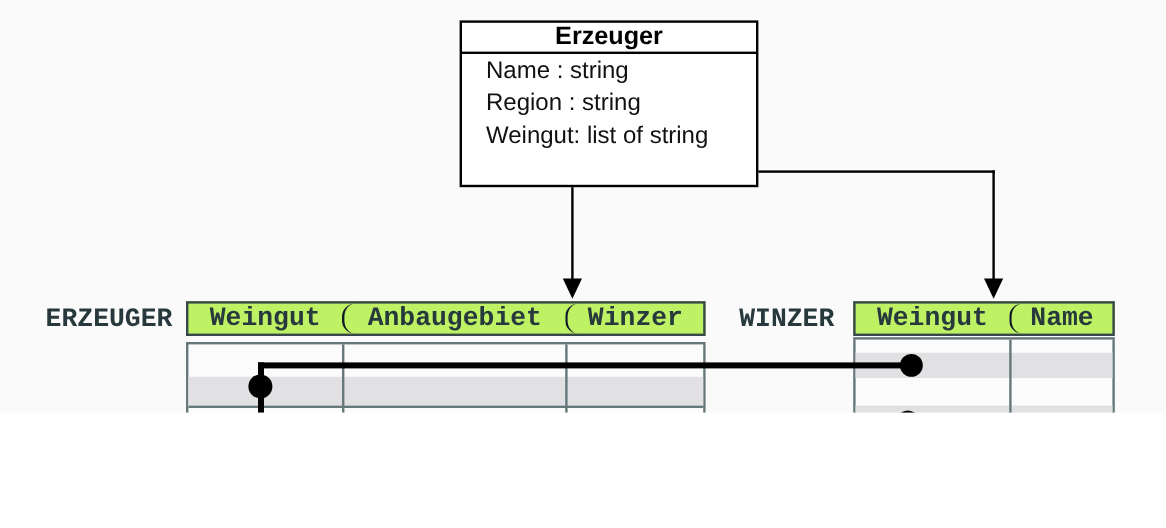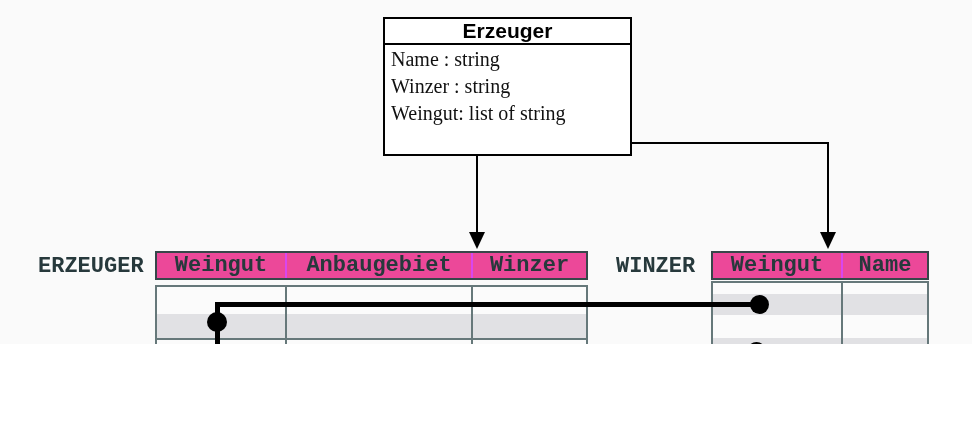--- a/index.html
+++ b/index.html
@@ -11,48 +11,48 @@
   
   .class-box {
     position:absolute; left:383px; top:17px; width:249px; height:139px;
     background:#ffffff; border:2px solid #000; box-sizing:border-box; z-index:3;
   }
   .class-title {
     height:24px; border-bottom:2px solid #000;
     font-weight:bold; font-size:21px; line-height:24px; text-align:center;
     color:#000;
   }
-  .class-attrs { padding:1px 0 0 6px;font-family:Liberation Serif, serif; }
+  .class-attrs { padding:1px 0 0 20px; }
   .class-attr {
     font-size:20px; line-height:27px; color:#111; white-space:nowrap;
   }
   
   .seg { position:absolute; background:#000; z-index:2; }
   .arrowhead {
     position:absolute; width:0; height:0; z-index:2;
     border-left:8px solid transparent; border-right:8px solid transparent;
     border-top:17px solid #000;
   }
   
   .tbl-label {
     position:absolute;
     font-family:"Liberation Mono", monospace; font-weight:bold;
     font-size:22px; color:#27393c; white-space:nowrap; z-index:1;
   }
   
   .tbl-header {
     position:absolute; display:flex; box-sizing:border-box;
-    border:2px solid #37474a; background:#ec4899; z-index:1;
+    border:2px solid #37474a; background:#bef264; z-index:1;
   }
   .th {
     font-family:"Liberation Mono", monospace; font-weight:bold;
     font-size:22px; color:#27393c; text-align:center; line-height:25px;
     box-sizing:border-box; overflow:hidden; white-space:nowrap;
   }
-  .th + .th { border-left:2px solid #d946ef; }
+  .th + .th { border-left:2px solid #0f172a;border-radius:11px; }
   
   .tbl-body {
     position:absolute; box-sizing:border-box;
     border:2px solid #66787a; background:#fbfbfb; z-index:1;
   }
   .col-divider { position:absolute; top:0; bottom:0; width:2px; background:#66787a; }
   .row-shade  { position:absolute; left:0; right:0; background:#e1e1e4; }
   .row-divider{ position:absolute; left:0; right:0; height:2px; background:#66787a; }
   
   .conn { position:absolute; background:#000; z-index:5; }
@@ -62,21 +62,21 @@
 </style>
 </head>
 <body>
 
 <div class="stage">
 
   <div class="class-box">
     <div class="class-title">Erzeuger</div>
     <div class="class-attrs">
       <div class="class-attr">Name : string</div>
-      <div class="class-attr">Winzer : string</div>
+      <div class="class-attr">Region : string</div>
       <div class="class-attr">Weingut: list of string</div>
     </div>
   </div>
 
   <div class="seg" style="left:476px; top:154px; width:2px; height:80px;"></div>
   <div class="arrowhead" style="left:469px; top:232px;"></div>
 
   <div class="seg" style="left:605px; top:142px; width:224px; height:2px;"></div>
   <div class="seg" style="left:827px; top:142px; width:2px; height:92px;"></div>
   <div class="arrowhead" style="left:820px; top:232px;"></div>

